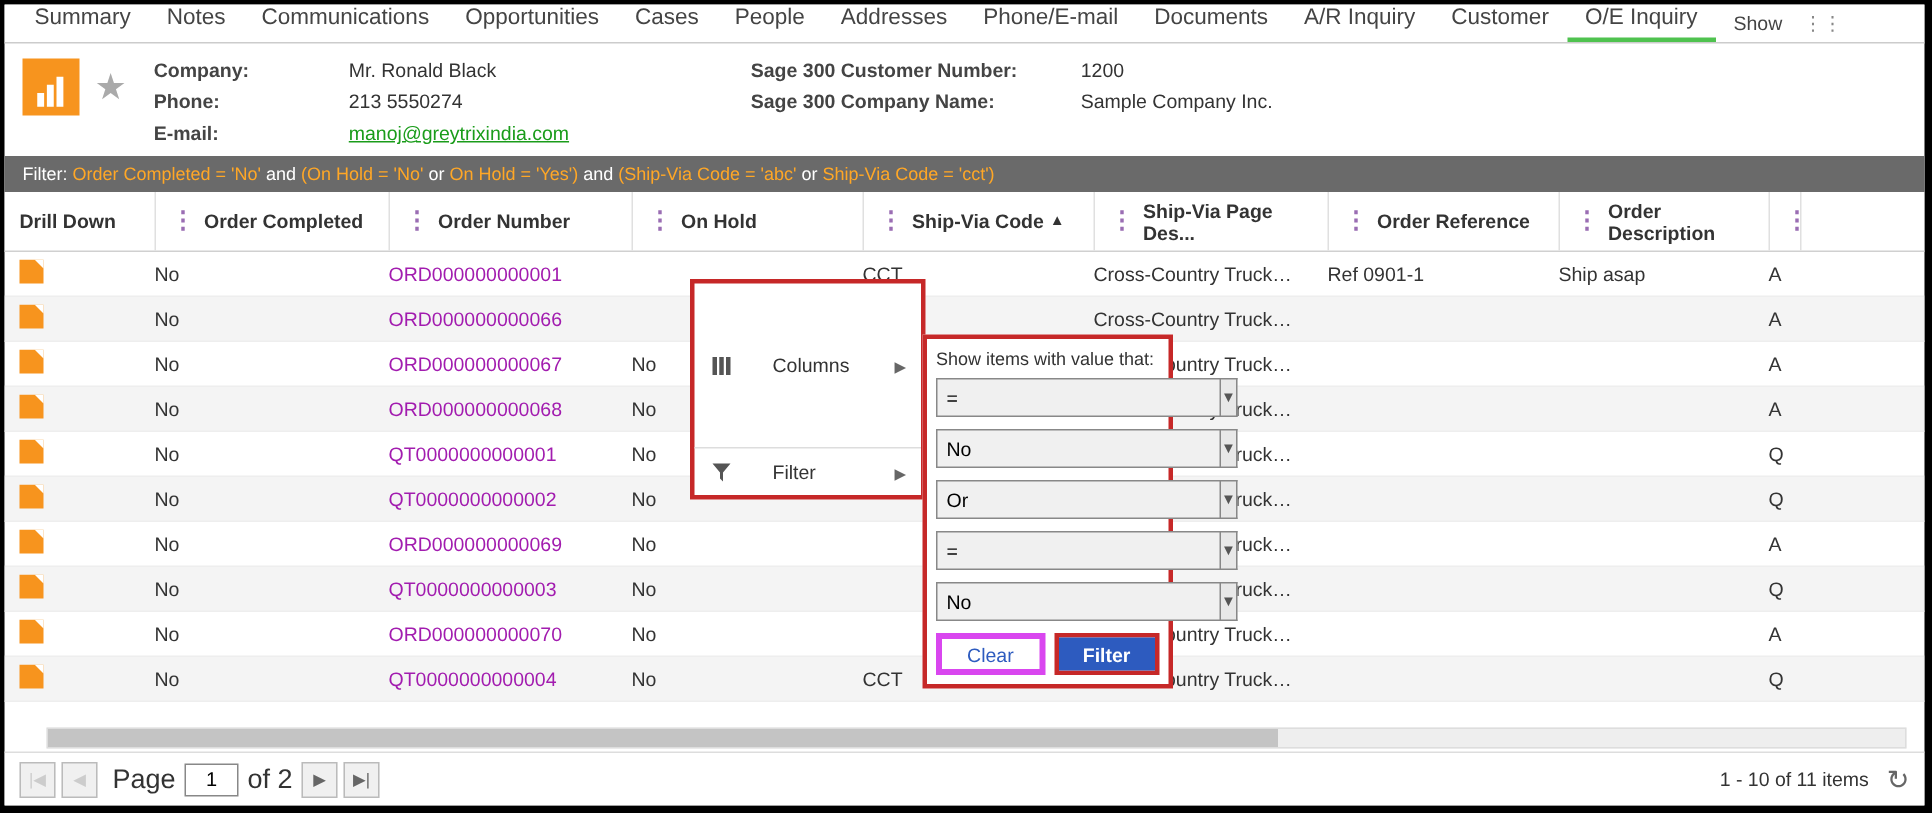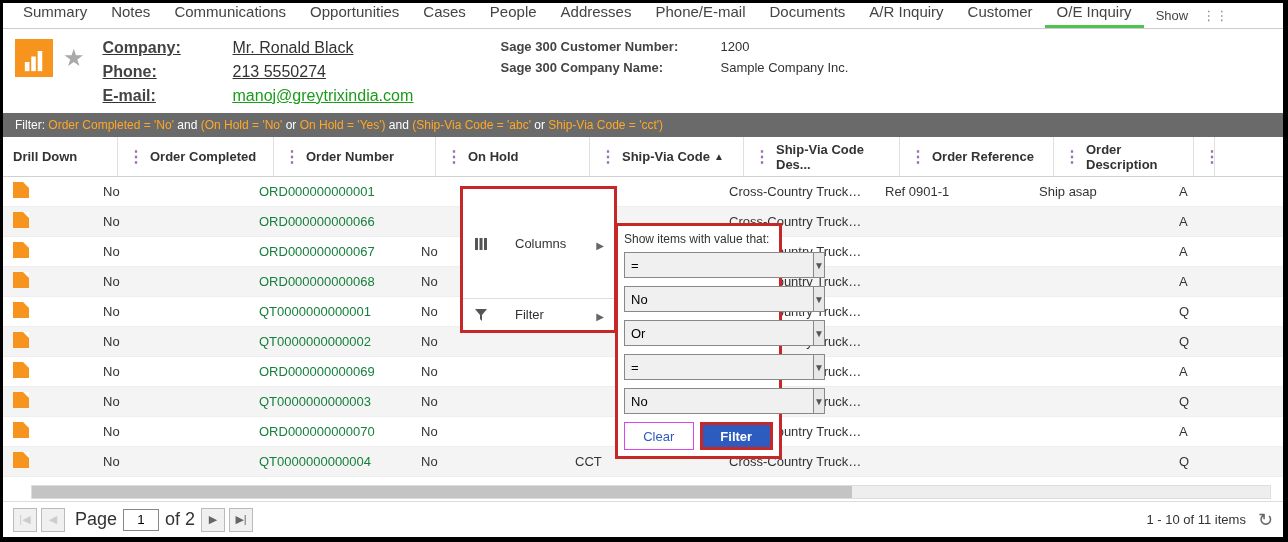--- a/index.html
+++ b/index.html
@@ -8,62 +8,62 @@
 .tabs { display: flex; border-bottom: 1px solid #ccc; height: 26px; align-items: flex-end; background: #fff; padding-left: 8px; position: relative; }
 .tab { padding: 4px 12px 5px; font-size: 15px; color: #444; cursor: pointer; border-bottom: 3px solid transparent; white-space: nowrap; }
 .tab.active { border-bottom-color: #4fc24f; }
 .more { margin-left: 4px; padding: 4px 8px 5px; color: #444; }
 .more-dots { margin-left: 2px; color: #888; cursor: pointer; padding: 4px 4px 5px; }
 .header { display: flex; padding: 10px 12px 8px; gap: 18px; align-items: flex-start; }
 .logo-block { display: flex; gap: 10px; align-items: center; }
 .logo { width: 38px; height: 38px; background: #f7941e; display: flex; align-items: flex-end; justify-content: center; padding-bottom: 4px; }
 .logo svg { width: 22px; height: 22px; }
 .star { color: #aaa; font-size: 24px; cursor: pointer; }
-.info-col { display: grid; grid-template-columns: 100px 220px; row-gap: 6px; font-size: 16px; text-decoration: underline; }
+.info-col { display: grid; grid-template-columns: 100px 220px; row-gap: 6px; font-size: 13px; }
 .info-label { font-weight: bold; color: #444; }
 .info-val { color: #333; margin-left: 30px; }
 .email-link { color: #1a9c1a; text-decoration: underline; cursor: pointer; }
 .info-col2 { display: grid; grid-template-columns: 190px 220px; row-gap: 6px; font-size: 13px; margin-left: 60px; }
 .filter-bar { background: #6a6a6a; color: #fff; padding: 5px 12px; font-size: 12px; }
 .filter-bar .fb-label, .filter-bar .fb-and { color: #fff; }
 .filter-bar .fb-cond, .filter-bar .fb-or { color: #ffa726; }
 .grid { position: relative; }
 .cols { display: flex; border-bottom: 1px solid #d0d0d0; background: #fff; height: 40px; }
 .col { display: flex; align-items: center; padding: 0 10px; font-weight: bold; font-size: 13px; border-right: 1px solid #e0e0e0; position: relative; }
 .col .handle { color: #9a6db3; font-weight: bold; margin-right: 8px; cursor: pointer; font-size: 16px; line-height: 0.5; letter-spacing: -2px; }
 .sort-up { margin-left: 4px; font-size: 10px; }
 .rows { }
 .row { display: flex; height: 30px; align-items: center; border-bottom: 1px solid #eee; }
 .row.alt { background: #f4f4f4; }
 .cell { padding: 0 10px; font-size: 13px; overflow: hidden; white-space: nowrap; text-overflow: ellipsis; border-right: 1px solid transparent; }
 .drill-icon { display: inline-block; width: 16px; height: 16px; background: #f7941e; position: relative; border-top-left-radius: 0; }
 .drill-icon::after { content: ''; position: absolute; top: 0; right: 0; border-top: 6px solid #fff; border-left: 6px solid transparent; }
-.link-cell { color: #15803d; cursor: pointer; }
+.link-cell { color: #a21caf; cursor: pointer; }
 .w-drill { width: 90px; }
-.w-drill-h { width: 115px; }
+.w-drill-h { width: 101px; }
 .w-comp { width: 156px; }
 .w-order { width: 162px; }
 .w-hold { width: 154px; }
 .w-ship { width: 154px; }
 .w-shipdesc { width: 156px; }
 .w-ref { width: 154px; }
 .w-desc { width: 140px; }
 .w-last { width: 20px; }
 .col-menu { position: absolute; left: 457px; top: 183px; width: 157px; background: #fff; border: 3px solid #c62828; z-index: 10; }
 .col-menu-item { display: flex; align-items: flex-end; padding: 8px 10px; gap: 26px; font-size: 13px; cursor: pointer; position: relative; margin-top: 39px; }
 .col-menu-item + .col-menu-item { border-top: 1px solid #ddd; }
 .col-menu-item .mi-icon { width: 16px; display: flex; justify-content: center; color: #666; }
 .col-menu-item .arrow { position: absolute; right: 10px; font-size: 10px; color: #666; }
 .filter-panel { position: absolute; left: 612px; top: 220px; width: 167px; background: #fff; border: 3px solid #c62828; padding: 6px; z-index: 10; }
 .filter-panel .fp-title { font-weight: normal; font-size: 12px; margin-bottom: 6px; }
 .fp-select { display: flex; margin-bottom: 8px; }
 .fp-select input { flex: 1; border: 1px solid #888; height: 26px; padding: 0 6px; font-size: 13px; background: #f0f0f0; }
 .fp-select .dd { width: 22px; border: 1px solid #888; border-left: none; background: #e8e8e8; display: flex; align-items: center; justify-content: center; font-size: 10px; color: #555; cursor: pointer; }
 .fp-btns { display: flex; gap: 6px; }
-.fp-btns .btn-clear { flex: 1; border: 1px solid #d946ef; background: #fff; color: #2d5bbf; height: 28px; font-size: 13px; cursor: pointer; }
+.fp-btns .btn-clear { flex: 1; border: 4px solid #d946ef; background: #fff; color: #2d5bbf; height: 28px; font-size: 13px; cursor: pointer; }
 .btn-filter-wrap { border: 3px solid #c62828; flex: 1; }
 .fp-btns .btn-filter { width: 100%; border: none; background: #2d5bbf; color: #fff; height: 22px; font-size: 13px; font-weight: bold; cursor: pointer; }
 .footer { display: flex; align-items: center; padding: 6px 10px; height: 36px; border-top: 1px solid #ddd; position: absolute; bottom: 0; left: 0; right: 0; background: #fff; }
 .pg-btn { width: 24px; height: 24px; border: 1px solid #bbb; background: #f0f0f0; margin-right: 4px; display: flex; align-items: center; justify-content: center; font-size: 11px; color: #666; cursor: pointer; }
 .pg-btn.disabled { color: #ccc; cursor: default; }
 .pg-label { margin: 0 6px; font-size: 18px; }
 .pg-input { width: 36px; height: 22px; text-align: center; border: 1px solid #888; }
 .footer .spacer { flex: 1; }
 .refresh { font-size: 18px; color: #666; cursor: pointer; margin-left: 12px; }
 .scroll-bar { position: absolute; left: 28px; right: 12px; bottom: 38px; height: 14px; background: #eee; border: 1px solid #ddd; }
@@ -140,21 +140,21 @@
           <span class="handle">⋮</span>
           <span>On Hold</span>
         </div>
       <div class="col w-ship">
           <span class="handle">⋮</span>
           <span>Ship-Via Code</span>
           <span class="sort-up">▲</span>
         </div>
       <div class="col w-shipdesc">
           <span class="handle">⋮</span>
-          <span>Ship-Via Code Des...</span>
+          <span>Ship-Via Page Des...</span>
         </div>
       <div class="col w-ref">
           <span class="handle">⋮</span>
           <span>Order Reference</span>
         </div>
       <div class="col w-desc">
           <span class="handle">⋮</span>
           <span>Order Description</span>
         </div>
       <div class="col w-last">

